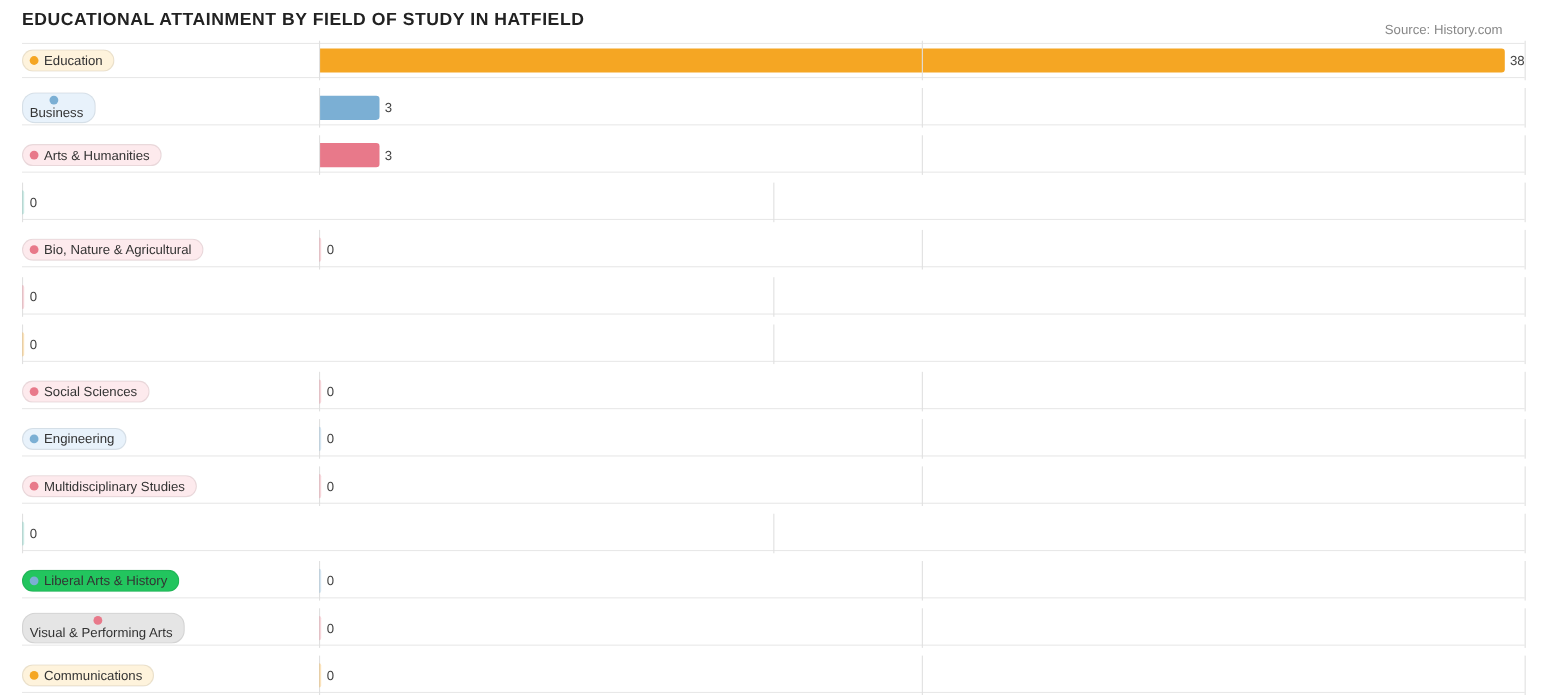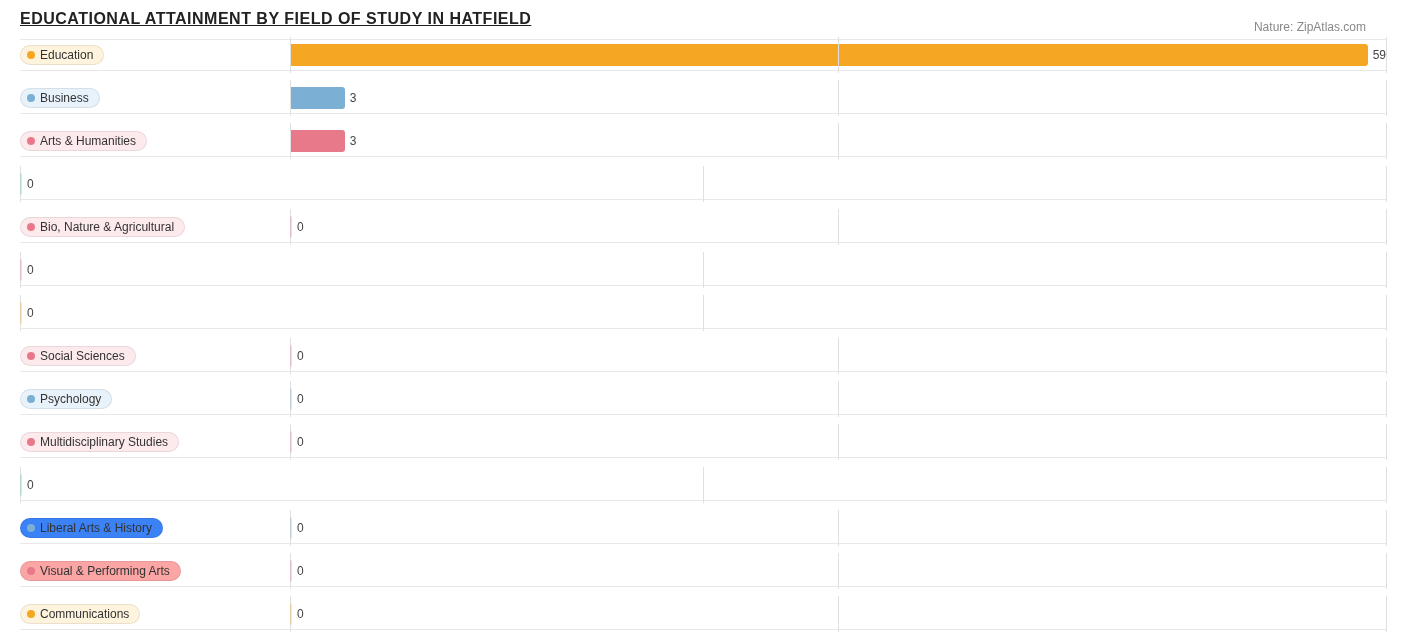--- a/index.html
+++ b/index.html
@@ -9,21 +9,20 @@
       width: 1406px;
       min-height: 632px;
       padding: 10px 20px 20px 20px;
     }
     .chart-title {
       font-size: 16px;
       font-weight: bold;
       letter-spacing: 0.5px;
       color: #222;
       margin-bottom: 4px;
-      text-decoration: underline;
     }
     .source {
       position: absolute;
       top: 10px;
       right: 20px;
       font-size: 12px;
       color: #888;
     }
     .bar-row {
       display: flex;
@@ -93,184 +92,184 @@
     
     .rows-wrapper {
       position: relative;
     }
   </style>
 </head>
 <body>
 
 <div style="position:relative;">
   <div class="chart-title">EDUCATIONAL ATTAINMENT BY FIELD OF STUDY IN HATFIELD</div>
-  <div class="source">Nature: ZipAtlas.com</div>
+  <div class="source">Source: History.com</div>
 
   <div class="chart-wrapper">
     <div class="rows-wrapper" id="rows-wrapper">
 
     <div class="bar-row">
           <div class="label-area">
             <span class="label-pill" style="background: rgb(254, 243, 220);">
               <span class="pill-dot" style="background: rgb(245, 166, 35);"></span>
               <span>Education</span>
             </span>
           </div>
           <div class="bar-and-value" style="position: relative; flex: 1 1 0%;">
             <div style="position: absolute; left: 0%; top: -7px; bottom: -7px; width: 1px; background: rgb(224, 224, 224); pointer-events: none;"></div>
             <div style="position: absolute; left: 50%; top: -7px; bottom: -7px; width: 1px; background: rgb(224, 224, 224); pointer-events: none;"></div>
             <div style="position: absolute; left: 100%; top: -7px; bottom: -7px; width: 1px; background: rgb(224, 224, 224); pointer-events: none;"></div>
             <div class="bar" style="width: 98.3333%; background: rgb(245, 166, 35); min-width: 4px; opacity: 1;"></div>
-            <span class="bar-value">59</span>
+            <span class="bar-value">38</span>
+          </div>
+        </div>
+        <div class="bar-row">
+          <div class="label-area">
+            <span class="label-pill" style="background: rgb(232, 242, 251); flex-direction: column;">
+              <span class="pill-dot" style="background: rgb(123, 175, 212);"></span>
+              <span>Business</span>
+            </span>
+          </div>
+          <div class="bar-and-value" style="position: relative; flex: 1 1 0%;">
+            <div style="position: absolute; left: 0%; top: -7px; bottom: -7px; width: 1px; background: rgb(224, 224, 224); pointer-events: none;"></div>
+            <div style="position: absolute; left: 50%; top: -7px; bottom: -7px; width: 1px; background: rgb(224, 224, 224); pointer-events: none;"></div>
+            <div style="position: absolute; left: 100%; top: -7px; bottom: -7px; width: 1px; background: rgb(224, 224, 224); pointer-events: none;"></div>
+            <div class="bar" style="width: 5%; background: rgb(123, 175, 212); min-width: 4px; opacity: 1;"></div>
+            <span class="bar-value">3</span>
+          </div>
+        </div>
+        <div class="bar-row">
+          <div class="label-area">
+            <span class="label-pill" style="background: rgb(253, 234, 237);">
+              <span class="pill-dot" style="background: rgb(232, 121, 138);"></span>
+              <span>Arts &amp; Humanities</span>
+            </span>
+          </div>
+          <div class="bar-and-value" style="position: relative; flex: 1 1 0%;">
+            <div style="position: absolute; left: 0%; top: -7px; bottom: -7px; width: 1px; background: rgb(224, 224, 224); pointer-events: none;"></div>
+            <div style="position: absolute; left: 50%; top: -7px; bottom: -7px; width: 1px; background: rgb(224, 224, 224); pointer-events: none;"></div>
+            <div style="position: absolute; left: 100%; top: -7px; bottom: -7px; width: 1px; background: rgb(224, 224, 224); pointer-events: none;"></div>
+            <div class="bar" style="width: 5%; background: rgb(232, 121, 138); min-width: 4px; opacity: 1;"></div>
+            <span class="bar-value">3</span>
+          </div>
+        </div>
+        <div class="bar-row">
+          <div class="bar-and-value" style="position: relative; flex: 1 1 0%;">
+            <div style="position: absolute; left: 0%; top: -7px; bottom: -7px; width: 1px; background: rgb(224, 224, 224); pointer-events: none;"></div>
+            <div style="position: absolute; left: 50%; top: -7px; bottom: -7px; width: 1px; background: rgb(224, 224, 224); pointer-events: none;"></div>
+            <div style="position: absolute; left: 100%; top: -7px; bottom: -7px; width: 1px; background: rgb(224, 224, 224); pointer-events: none;"></div>
+            <div class="bar" style="width: 0%; background: rgb(92, 191, 176); min-width: 2px; opacity: 0.3;"></div>
+            <span class="bar-value">0</span>
+          </div>
+        </div>
+        <div class="bar-row">
+          <div class="label-area">
+            <span class="label-pill" style="background: rgb(253, 234, 237);">
+              <span class="pill-dot" style="background: rgb(232, 121, 138);"></span>
+              <span>Bio, Nature &amp; Agricultural</span>
+            </span>
+          </div>
+          <div class="bar-and-value" style="position: relative; flex: 1 1 0%;">
+            <div style="position: absolute; left: 0%; top: -7px; bottom: -7px; width: 1px; background: rgb(224, 224, 224); pointer-events: none;"></div>
+            <div style="position: absolute; left: 50%; top: -7px; bottom: -7px; width: 1px; background: rgb(224, 224, 224); pointer-events: none;"></div>
+            <div style="position: absolute; left: 100%; top: -7px; bottom: -7px; width: 1px; background: rgb(224, 224, 224); pointer-events: none;"></div>
+            <div class="bar" style="width: 0%; background: rgb(232, 121, 138); min-width: 2px; opacity: 0.3;"></div>
+            <span class="bar-value">0</span>
+          </div>
+        </div>
+        <div class="bar-row">
+          <div class="bar-and-value" style="position: relative; flex: 1 1 0%;">
+            <div style="position: absolute; left: 0%; top: -7px; bottom: -7px; width: 1px; background: rgb(224, 224, 224); pointer-events: none;"></div>
+            <div style="position: absolute; left: 50%; top: -7px; bottom: -7px; width: 1px; background: rgb(224, 224, 224); pointer-events: none;"></div>
+            <div style="position: absolute; left: 100%; top: -7px; bottom: -7px; width: 1px; background: rgb(224, 224, 224); pointer-events: none;"></div>
+            <div class="bar" style="width: 0%; background: rgb(232, 121, 138); min-width: 2px; opacity: 0.3;"></div>
+            <span class="bar-value">0</span>
+          </div>
+        </div>
+        <div class="bar-row">
+          <div class="bar-and-value" style="position: relative; flex: 1 1 0%;">
+            <div style="position: absolute; left: 0%; top: -7px; bottom: -7px; width: 1px; background: rgb(224, 224, 224); pointer-events: none;"></div>
+            <div style="position: absolute; left: 50%; top: -7px; bottom: -7px; width: 1px; background: rgb(224, 224, 224); pointer-events: none;"></div>
+            <div style="position: absolute; left: 100%; top: -7px; bottom: -7px; width: 1px; background: rgb(224, 224, 224); pointer-events: none;"></div>
+            <div class="bar" style="width: 0%; background: rgb(245, 166, 35); min-width: 2px; opacity: 0.3;"></div>
+            <span class="bar-value">0</span>
+          </div>
+        </div>
+        <div class="bar-row">
+          <div class="label-area">
+            <span class="label-pill" style="background: rgb(253, 234, 237); align-items: center;">
+              <span class="pill-dot" style="background: rgb(232, 121, 138);"></span>
+              <span>Social Sciences</span>
+            </span>
+          </div>
+          <div class="bar-and-value" style="position: relative; flex: 1 1 0%;">
+            <div style="position: absolute; left: 0%; top: -7px; bottom: -7px; width: 1px; background: rgb(224, 224, 224); pointer-events: none;"></div>
+            <div style="position: absolute; left: 50%; top: -7px; bottom: -7px; width: 1px; background: rgb(224, 224, 224); pointer-events: none;"></div>
+            <div style="position: absolute; left: 100%; top: -7px; bottom: -7px; width: 1px; background: rgb(224, 224, 224); pointer-events: none;"></div>
+            <div class="bar" style="width: 0%; background: rgb(232, 121, 138); min-width: 2px; opacity: 0.3;"></div>
+            <span class="bar-value">0</span>
           </div>
         </div>
         <div class="bar-row">
           <div class="label-area">
             <span class="label-pill" style="background: rgb(232, 242, 251);">
               <span class="pill-dot" style="background: rgb(123, 175, 212);"></span>
-              <span>Business</span>
-            </span>
-          </div>
-          <div class="bar-and-value" style="position: relative; flex: 1 1 0%;">
-            <div style="position: absolute; left: 0%; top: -7px; bottom: -7px; width: 1px; background: rgb(224, 224, 224); pointer-events: none;"></div>
-            <div style="position: absolute; left: 50%; top: -7px; bottom: -7px; width: 1px; background: rgb(224, 224, 224); pointer-events: none;"></div>
-            <div style="position: absolute; left: 100%; top: -7px; bottom: -7px; width: 1px; background: rgb(224, 224, 224); pointer-events: none;"></div>
-            <div class="bar" style="width: 5%; background: rgb(123, 175, 212); min-width: 4px; opacity: 1;"></div>
-            <span class="bar-value">3</span>
+              <span>Engineering</span>
+            </span>
+          </div>
+          <div class="bar-and-value" style="position: relative; flex: 1 1 0%;">
+            <div style="position: absolute; left: 0%; top: -7px; bottom: -7px; width: 1px; background: rgb(224, 224, 224); pointer-events: none;"></div>
+            <div style="position: absolute; left: 50%; top: -7px; bottom: -7px; width: 1px; background: rgb(224, 224, 224); pointer-events: none;"></div>
+            <div style="position: absolute; left: 100%; top: -7px; bottom: -7px; width: 1px; background: rgb(224, 224, 224); pointer-events: none;"></div>
+            <div class="bar" style="width: 0%; background: rgb(123, 175, 212); min-width: 2px; opacity: 0.3;"></div>
+            <span class="bar-value">0</span>
           </div>
         </div>
         <div class="bar-row">
           <div class="label-area">
             <span class="label-pill" style="background: rgb(253, 234, 237);">
               <span class="pill-dot" style="background: rgb(232, 121, 138);"></span>
-              <span>Arts &amp; Humanities</span>
-            </span>
-          </div>
-          <div class="bar-and-value" style="position: relative; flex: 1 1 0%;">
-            <div style="position: absolute; left: 0%; top: -7px; bottom: -7px; width: 1px; background: rgb(224, 224, 224); pointer-events: none;"></div>
-            <div style="position: absolute; left: 50%; top: -7px; bottom: -7px; width: 1px; background: rgb(224, 224, 224); pointer-events: none;"></div>
-            <div style="position: absolute; left: 100%; top: -7px; bottom: -7px; width: 1px; background: rgb(224, 224, 224); pointer-events: none;"></div>
-            <div class="bar" style="width: 5%; background: rgb(232, 121, 138); min-width: 4px; opacity: 1;"></div>
-            <span class="bar-value">3</span>
+              <span>Multidisciplinary Studies</span>
+            </span>
+          </div>
+          <div class="bar-and-value" style="position: relative; flex: 1 1 0%;">
+            <div style="position: absolute; left: 0%; top: -7px; bottom: -7px; width: 1px; background: rgb(224, 224, 224); pointer-events: none;"></div>
+            <div style="position: absolute; left: 50%; top: -7px; bottom: -7px; width: 1px; background: rgb(224, 224, 224); pointer-events: none;"></div>
+            <div style="position: absolute; left: 100%; top: -7px; bottom: -7px; width: 1px; background: rgb(224, 224, 224); pointer-events: none;"></div>
+            <div class="bar" style="width: 0%; background: rgb(232, 121, 138); min-width: 2px; opacity: 0.3;"></div>
+            <span class="bar-value">0</span>
           </div>
         </div>
         <div class="bar-row">
           <div class="bar-and-value" style="position: relative; flex: 1 1 0%;">
             <div style="position: absolute; left: 0%; top: -7px; bottom: -7px; width: 1px; background: rgb(224, 224, 224); pointer-events: none;"></div>
             <div style="position: absolute; left: 50%; top: -7px; bottom: -7px; width: 1px; background: rgb(224, 224, 224); pointer-events: none;"></div>
             <div style="position: absolute; left: 100%; top: -7px; bottom: -7px; width: 1px; background: rgb(224, 224, 224); pointer-events: none;"></div>
             <div class="bar" style="width: 0%; background: rgb(92, 191, 176); min-width: 2px; opacity: 0.3;"></div>
             <span class="bar-value">0</span>
           </div>
         </div>
         <div class="bar-row">
           <div class="label-area">
-            <span class="label-pill" style="background: rgb(253, 234, 237);">
-              <span class="pill-dot" style="background: rgb(232, 121, 138);"></span>
-              <span>Bio, Nature &amp; Agricultural</span>
-            </span>
-          </div>
-          <div class="bar-and-value" style="position: relative; flex: 1 1 0%;">
-            <div style="position: absolute; left: 0%; top: -7px; bottom: -7px; width: 1px; background: rgb(224, 224, 224); pointer-events: none;"></div>
-            <div style="position: absolute; left: 50%; top: -7px; bottom: -7px; width: 1px; background: rgb(224, 224, 224); pointer-events: none;"></div>
-            <div style="position: absolute; left: 100%; top: -7px; bottom: -7px; width: 1px; background: rgb(224, 224, 224); pointer-events: none;"></div>
-            <div class="bar" style="width: 0%; background: rgb(232, 121, 138); min-width: 2px; opacity: 0.3;"></div>
-            <span class="bar-value">0</span>
-          </div>
-        </div>
-        <div class="bar-row">
-          <div class="bar-and-value" style="position: relative; flex: 1 1 0%;">
-            <div style="position: absolute; left: 0%; top: -7px; bottom: -7px; width: 1px; background: rgb(224, 224, 224); pointer-events: none;"></div>
-            <div style="position: absolute; left: 50%; top: -7px; bottom: -7px; width: 1px; background: rgb(224, 224, 224); pointer-events: none;"></div>
-            <div style="position: absolute; left: 100%; top: -7px; bottom: -7px; width: 1px; background: rgb(224, 224, 224); pointer-events: none;"></div>
-            <div class="bar" style="width: 0%; background: rgb(232, 121, 138); min-width: 2px; opacity: 0.3;"></div>
-            <span class="bar-value">0</span>
-          </div>
-        </div>
-        <div class="bar-row">
-          <div class="bar-and-value" style="position: relative; flex: 1 1 0%;">
-            <div style="position: absolute; left: 0%; top: -7px; bottom: -7px; width: 1px; background: rgb(224, 224, 224); pointer-events: none;"></div>
-            <div style="position: absolute; left: 50%; top: -7px; bottom: -7px; width: 1px; background: rgb(224, 224, 224); pointer-events: none;"></div>
-            <div style="position: absolute; left: 100%; top: -7px; bottom: -7px; width: 1px; background: rgb(224, 224, 224); pointer-events: none;"></div>
-            <div class="bar" style="width: 0%; background: rgb(245, 166, 35); min-width: 2px; opacity: 0.3;"></div>
-            <span class="bar-value">0</span>
-          </div>
-        </div>
-        <div class="bar-row">
-          <div class="label-area">
-            <span class="label-pill" style="background: rgb(253, 234, 237); align-items: center;">
-              <span class="pill-dot" style="background: rgb(232, 121, 138);"></span>
-              <span>Social Sciences</span>
-            </span>
-          </div>
-          <div class="bar-and-value" style="position: relative; flex: 1 1 0%;">
-            <div style="position: absolute; left: 0%; top: -7px; bottom: -7px; width: 1px; background: rgb(224, 224, 224); pointer-events: none;"></div>
-            <div style="position: absolute; left: 50%; top: -7px; bottom: -7px; width: 1px; background: rgb(224, 224, 224); pointer-events: none;"></div>
-            <div style="position: absolute; left: 100%; top: -7px; bottom: -7px; width: 1px; background: rgb(224, 224, 224); pointer-events: none;"></div>
-            <div class="bar" style="width: 0%; background: rgb(232, 121, 138); min-width: 2px; opacity: 0.3;"></div>
-            <span class="bar-value">0</span>
-          </div>
-        </div>
-        <div class="bar-row">
-          <div class="label-area">
-            <span class="label-pill" style="background: rgb(232, 242, 251);">
-              <span class="pill-dot" style="background: rgb(123, 175, 212);"></span>
-              <span>Psychology</span>
-            </span>
-          </div>
-          <div class="bar-and-value" style="position: relative; flex: 1 1 0%;">
-            <div style="position: absolute; left: 0%; top: -7px; bottom: -7px; width: 1px; background: rgb(224, 224, 224); pointer-events: none;"></div>
-            <div style="position: absolute; left: 50%; top: -7px; bottom: -7px; width: 1px; background: rgb(224, 224, 224); pointer-events: none;"></div>
-            <div style="position: absolute; left: 100%; top: -7px; bottom: -7px; width: 1px; background: rgb(224, 224, 224); pointer-events: none;"></div>
-            <div class="bar" style="width: 0%; background: rgb(123, 175, 212); min-width: 2px; opacity: 0.3;"></div>
-            <span class="bar-value">0</span>
-          </div>
-        </div>
-        <div class="bar-row">
-          <div class="label-area">
-            <span class="label-pill" style="background: rgb(253, 234, 237);">
-              <span class="pill-dot" style="background: rgb(232, 121, 138);"></span>
-              <span>Multidisciplinary Studies</span>
-            </span>
-          </div>
-          <div class="bar-and-value" style="position: relative; flex: 1 1 0%;">
-            <div style="position: absolute; left: 0%; top: -7px; bottom: -7px; width: 1px; background: rgb(224, 224, 224); pointer-events: none;"></div>
-            <div style="position: absolute; left: 50%; top: -7px; bottom: -7px; width: 1px; background: rgb(224, 224, 224); pointer-events: none;"></div>
-            <div style="position: absolute; left: 100%; top: -7px; bottom: -7px; width: 1px; background: rgb(224, 224, 224); pointer-events: none;"></div>
-            <div class="bar" style="width: 0%; background: rgb(232, 121, 138); min-width: 2px; opacity: 0.3;"></div>
-            <span class="bar-value">0</span>
-          </div>
-        </div>
-        <div class="bar-row">
-          <div class="bar-and-value" style="position: relative; flex: 1 1 0%;">
-            <div style="position: absolute; left: 0%; top: -7px; bottom: -7px; width: 1px; background: rgb(224, 224, 224); pointer-events: none;"></div>
-            <div style="position: absolute; left: 50%; top: -7px; bottom: -7px; width: 1px; background: rgb(224, 224, 224); pointer-events: none;"></div>
-            <div style="position: absolute; left: 100%; top: -7px; bottom: -7px; width: 1px; background: rgb(224, 224, 224); pointer-events: none;"></div>
-            <div class="bar" style="width: 0%; background: rgb(92, 191, 176); min-width: 2px; opacity: 0.3;"></div>
-            <span class="bar-value">0</span>
-          </div>
-        </div>
-        <div class="bar-row">
-          <div class="label-area">
-            <span class="label-pill" style="background: #3b82f6; justify-content: center;">
+            <span class="label-pill" style="background: #22c55e; justify-content: center;">
               <span class="pill-dot" style="background: rgb(123, 175, 212);"></span>
               <span>Liberal Arts &amp; History</span>
             </span>
           </div>
           <div class="bar-and-value" style="position: relative; flex: 1 1 0%;">
             <div style="position: absolute; left: 0%; top: -7px; bottom: -7px; width: 1px; background: rgb(224, 224, 224); pointer-events: none;"></div>
             <div style="position: absolute; left: 50%; top: -7px; bottom: -7px; width: 1px; background: rgb(224, 224, 224); pointer-events: none;"></div>
             <div style="position: absolute; left: 100%; top: -7px; bottom: -7px; width: 1px; background: rgb(224, 224, 224); pointer-events: none;"></div>
             <div class="bar" style="width: 0%; background: rgb(123, 175, 212); min-width: 2px; opacity: 0.3;"></div>
             <span class="bar-value">0</span>
           </div>
         </div>
         <div class="bar-row">
           <div class="label-area">
-            <span class="label-pill" style="background: #fca5a5;">
+            <span class="label-pill" style="background: #e5e5e5; flex-direction: column;">
               <span class="pill-dot" style="background: rgb(232, 121, 138);"></span>
               <span>Visual &amp; Performing Arts</span>
             </span>
           </div>
           <div class="bar-and-value" style="position: relative; flex: 1 1 0%;">
             <div style="position: absolute; left: 0%; top: -7px; bottom: -7px; width: 1px; background: rgb(224, 224, 224); pointer-events: none;"></div>
             <div style="position: absolute; left: 50%; top: -7px; bottom: -7px; width: 1px; background: rgb(224, 224, 224); pointer-events: none;"></div>
             <div style="position: absolute; left: 100%; top: -7px; bottom: -7px; width: 1px; background: rgb(224, 224, 224); pointer-events: none;"></div>
             <div class="bar" style="width: 0%; background: rgb(232, 121, 138); min-width: 2px; opacity: 0.3;"></div>
             <span class="bar-value">0</span>

